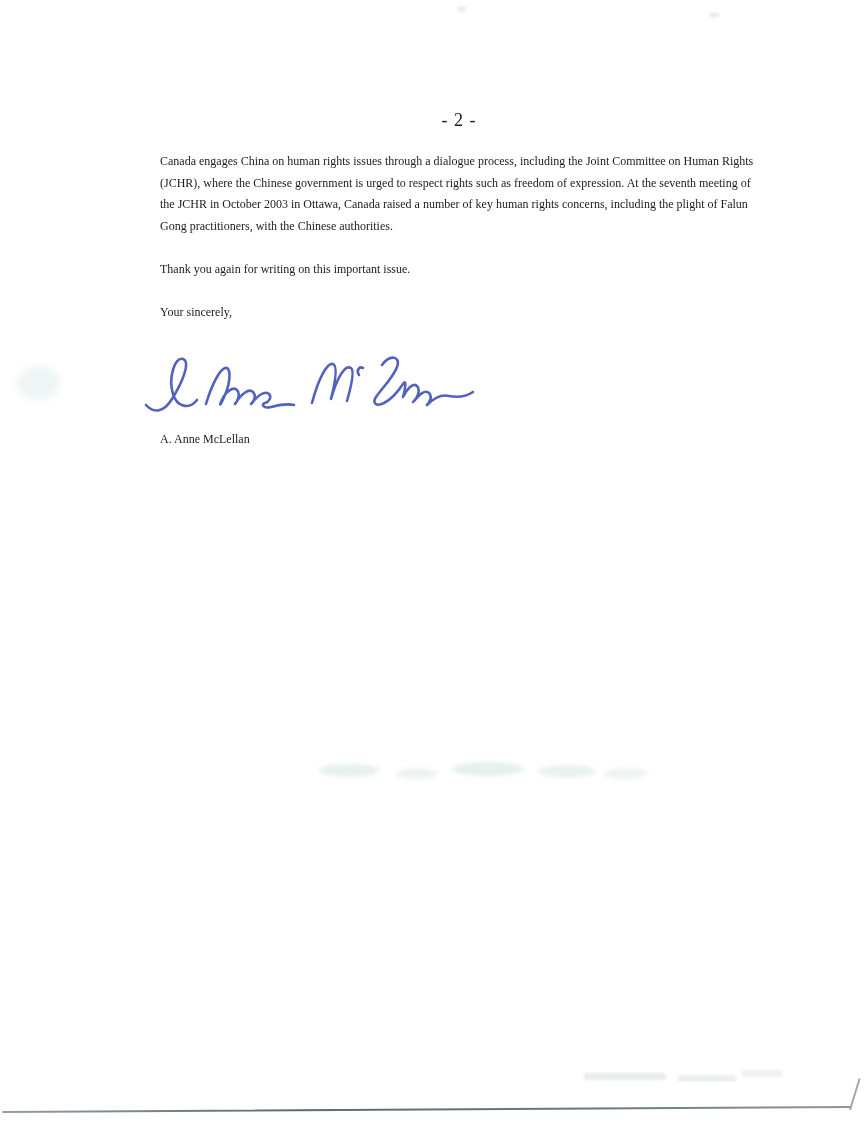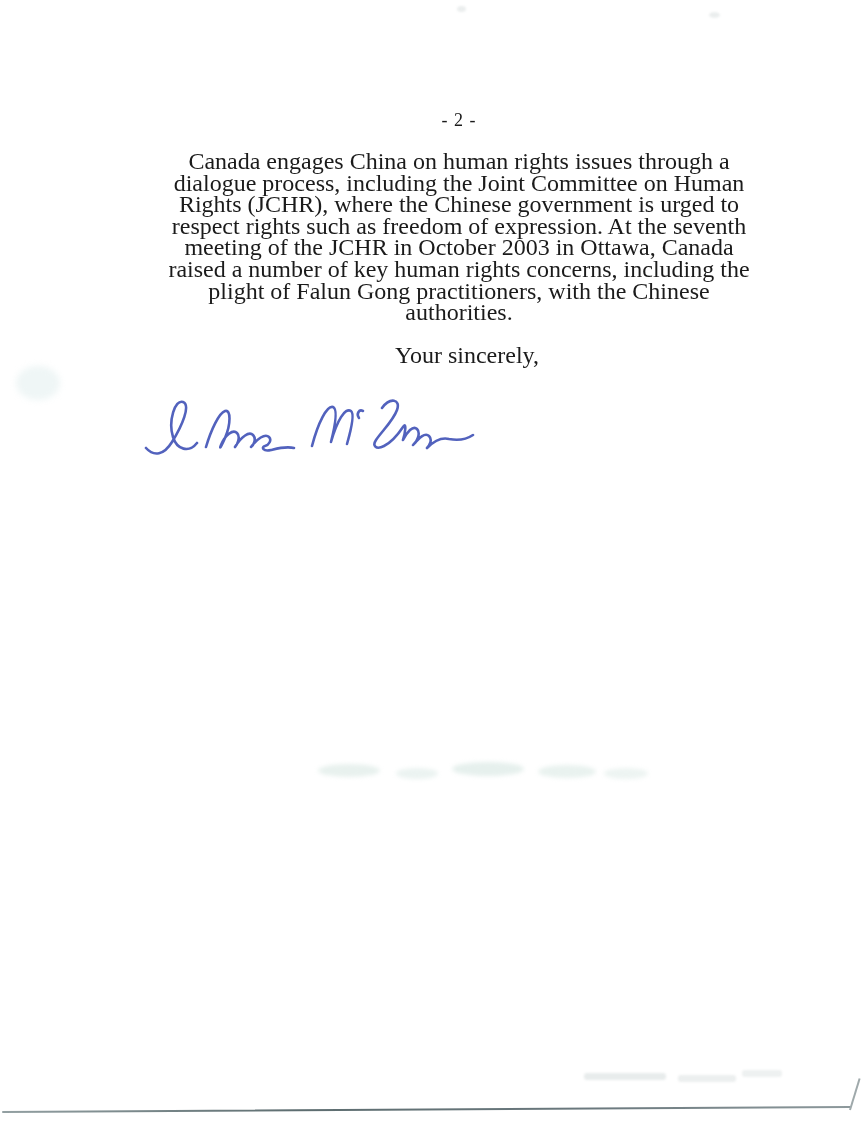--- a/index.html
+++ b/index.html
@@ -18,26 +18,26 @@
   .page-number {
     position: absolute;
     top: 110px; left: 160px; width: 598px;
     text-align: center;
     font-size: 18px;
     letter-spacing: 1px;
   }
   .letter-body {
     position: absolute;
     left: 160px; top: 151px; width: 598px;
-    font-size: 24px;
+    font-size: 12px;
     line-height: 21.6px;
-    text-align: center;
+    text-align: left;
   }
   .letter-body p { margin: 0 0 21.6px 0; }
-  .letter-body p.closing { margin-bottom: 0; margin-left: 16px; }
+  .letter-body p.closing { margin-bottom: 0; }
   .signature-wrap {
     margin: 23px 0 0 -16px;
     width: 332px; height: 82px;
     position: relative;
   }
   .signature-wrap svg { display: block; }
   .signer-name { margin: 3px 0 0 0; }
 
   
   .artifact { position: absolute; pointer-events: none; }
@@ -71,34 +71,36 @@
 </style>
 </head>
 <body>
 
 <div class="scan-page">
 
   <div class="page-number">- 2 -</div>
 
   <div class="letter-body">
     <p class="para">Canada engages China on human rights issues through a dialogue process, including the Joint Committee on Human Rights (JCHR), where the Chinese government is urged to respect rights such as freedom of expression.  At the seventh meeting of the JCHR in October 2003 in Ottawa, Canada raised a number of key human rights concerns, including the plight of Falun Gong practitioners, with the Chinese authorities.</p>
+    <p class="para">Thank you again for writing on this important issue.</p>
     <p class="closing">Your sincerely,</p>
 
     <div class="signature-wrap">
       <svg width="332" height="82" viewBox="0 0 332 82" fill="none" xmlns="http://www.w3.org/2000/svg">
         <g stroke="#4455b8" stroke-width="2.6" stroke-linecap="round" stroke-linejoin="round" fill="none" opacity="0.92">
           <path d="M 2 58 C 10 67, 20 65, 28 52 C 38 36, 47 15, 39 12 C 31 9, 24 31, 29 47 C 33 60, 45 63, 53 53"></path>
           <path d="M 62 57 C 67 40, 75 23, 81 21 C 87 19, 87 34, 81 48 C 77 57, 75 60, 77 55 C 81 45, 89 39, 93 43 C 97 47, 93 55, 91 57 C 97 47, 105 41, 109 45 C 113 49, 109 56, 107 57 C 113 49, 121 43, 125 47 C 128 50, 125 55, 121 56 C 117 57, 119 62, 127 60 C 135 58, 142 56, 150 58"></path>
           <path d="M 168 56 C 174 33, 183 15, 189 17 C 194 19, 191 36, 187 52 C 193 31, 201 17, 207 21 C 211 24, 207 40, 203 54"></path>
           <path d="M 215 28 C 212 24, 215 19, 219 21"></path>
           <path d="M 238 18 C 246 7, 257 9, 253 20 C 249 31, 238 41, 232 50 C 228 56, 232 60, 240 56 C 248 52, 255 43, 259 37 C 263 31, 261 44, 259 50 C 263 42, 269 35, 273 39 C 277 43, 273 52, 269 55 C 275 48, 281 42, 285 46 C 289 50, 285 56, 283 58 C 289 52, 297 47, 305 49 C 315 51, 323 49, 329 45"></path>
         </g>
       </svg>
     </div>
 
+    <p class="signer-name">A. Anne McLellan</p>
   </div>
 
   <div class="artifact scan-edge-line"></div>
   <div class="artifact corner-fold-line"></div>
   <div class="artifact smudge smudge-a"></div>
   <div class="artifact smudge smudge-b"></div>
   <div class="artifact smudge smudge-c"></div>
   <div class="artifact smudge smudge-d"></div>
   <div class="artifact smudge smudge-e"></div>
   <div class="artifact smudge smudge-f"></div>

